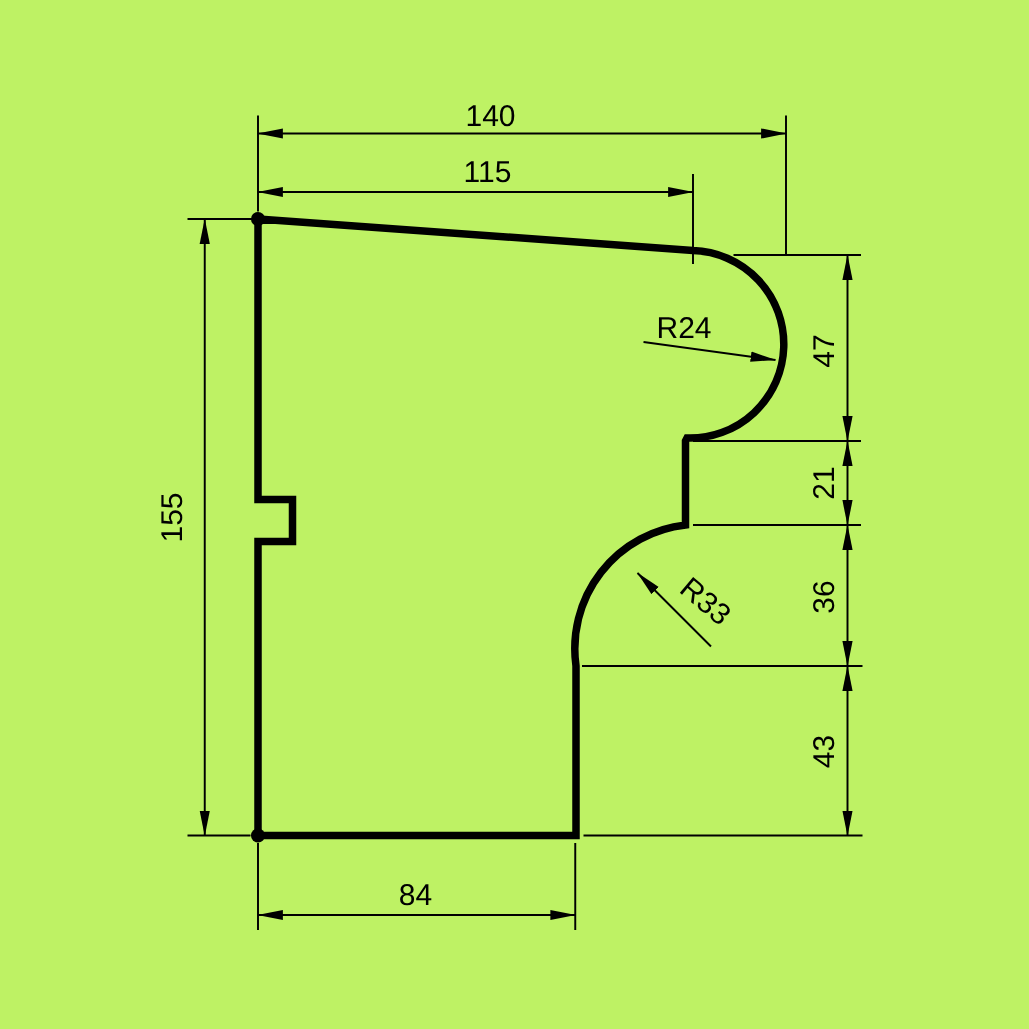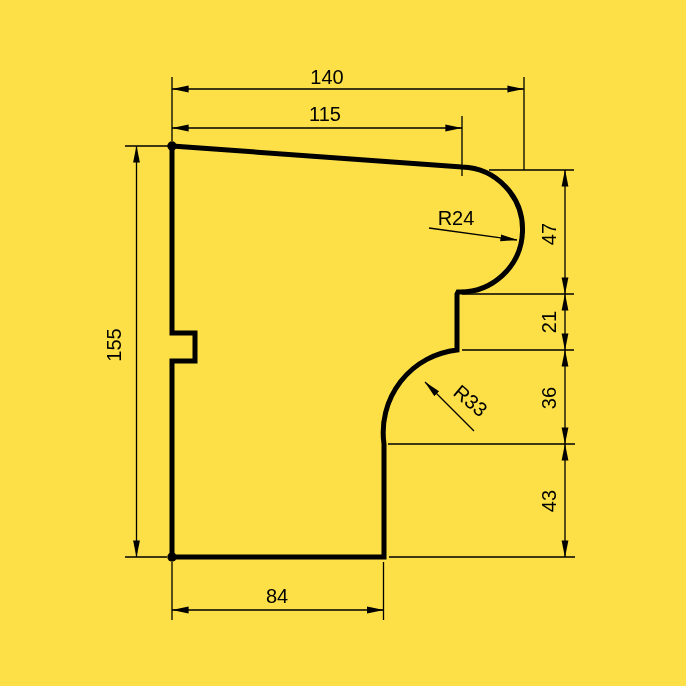--- a/index.html
+++ b/index.html
@@ -4,21 +4,21 @@
 <style>
   html, body {
     margin: 0;
     padding: 0;
     background: #ffffff;
   }
   .canvas {
     position: relative;
     width: 686px;
     height: 686px;
-    background: #fde047;
+    background: #bef264;
     font-family: "Liberation Sans", sans-serif;
   }
   svg text {
     font-family: "Liberation Sans", sans-serif;
     font-size: 20px;
     fill: #000000;
   }
   .outline {
     fill: none;
     stroke: #000000;

